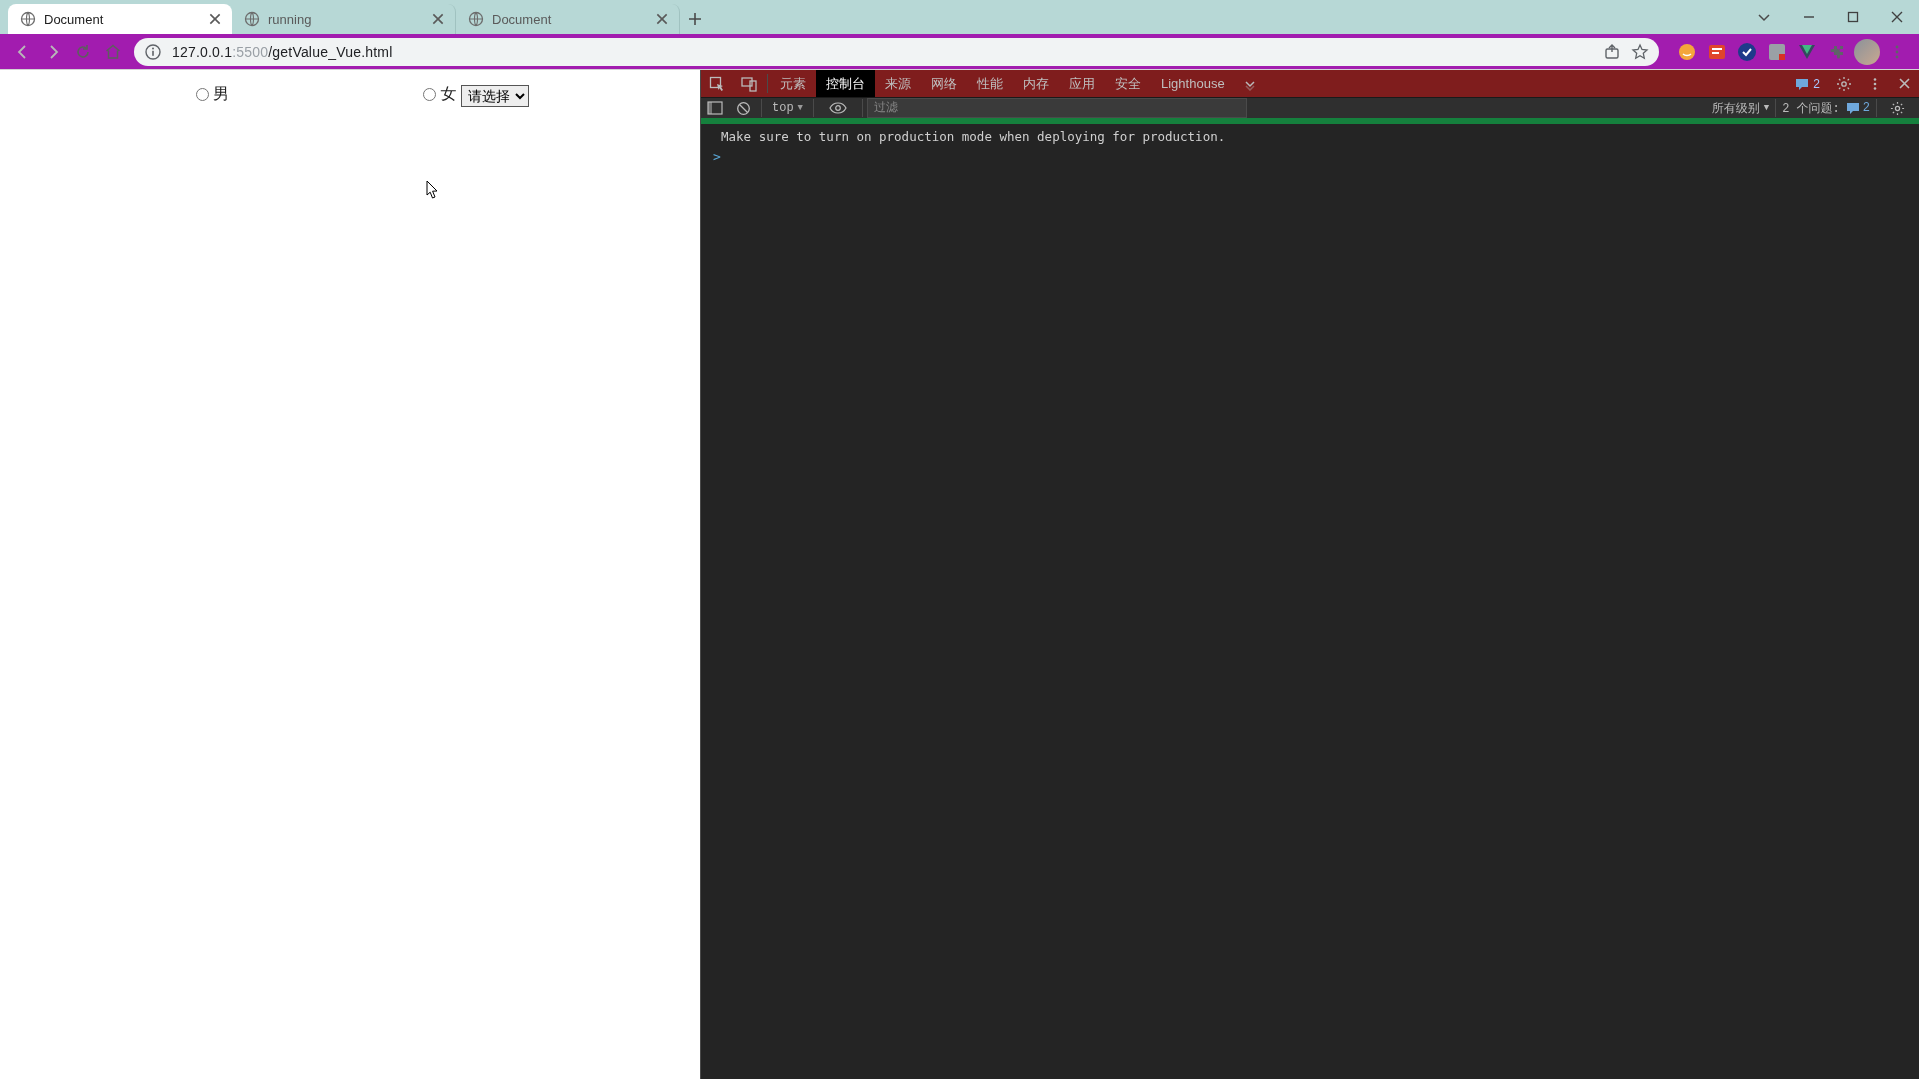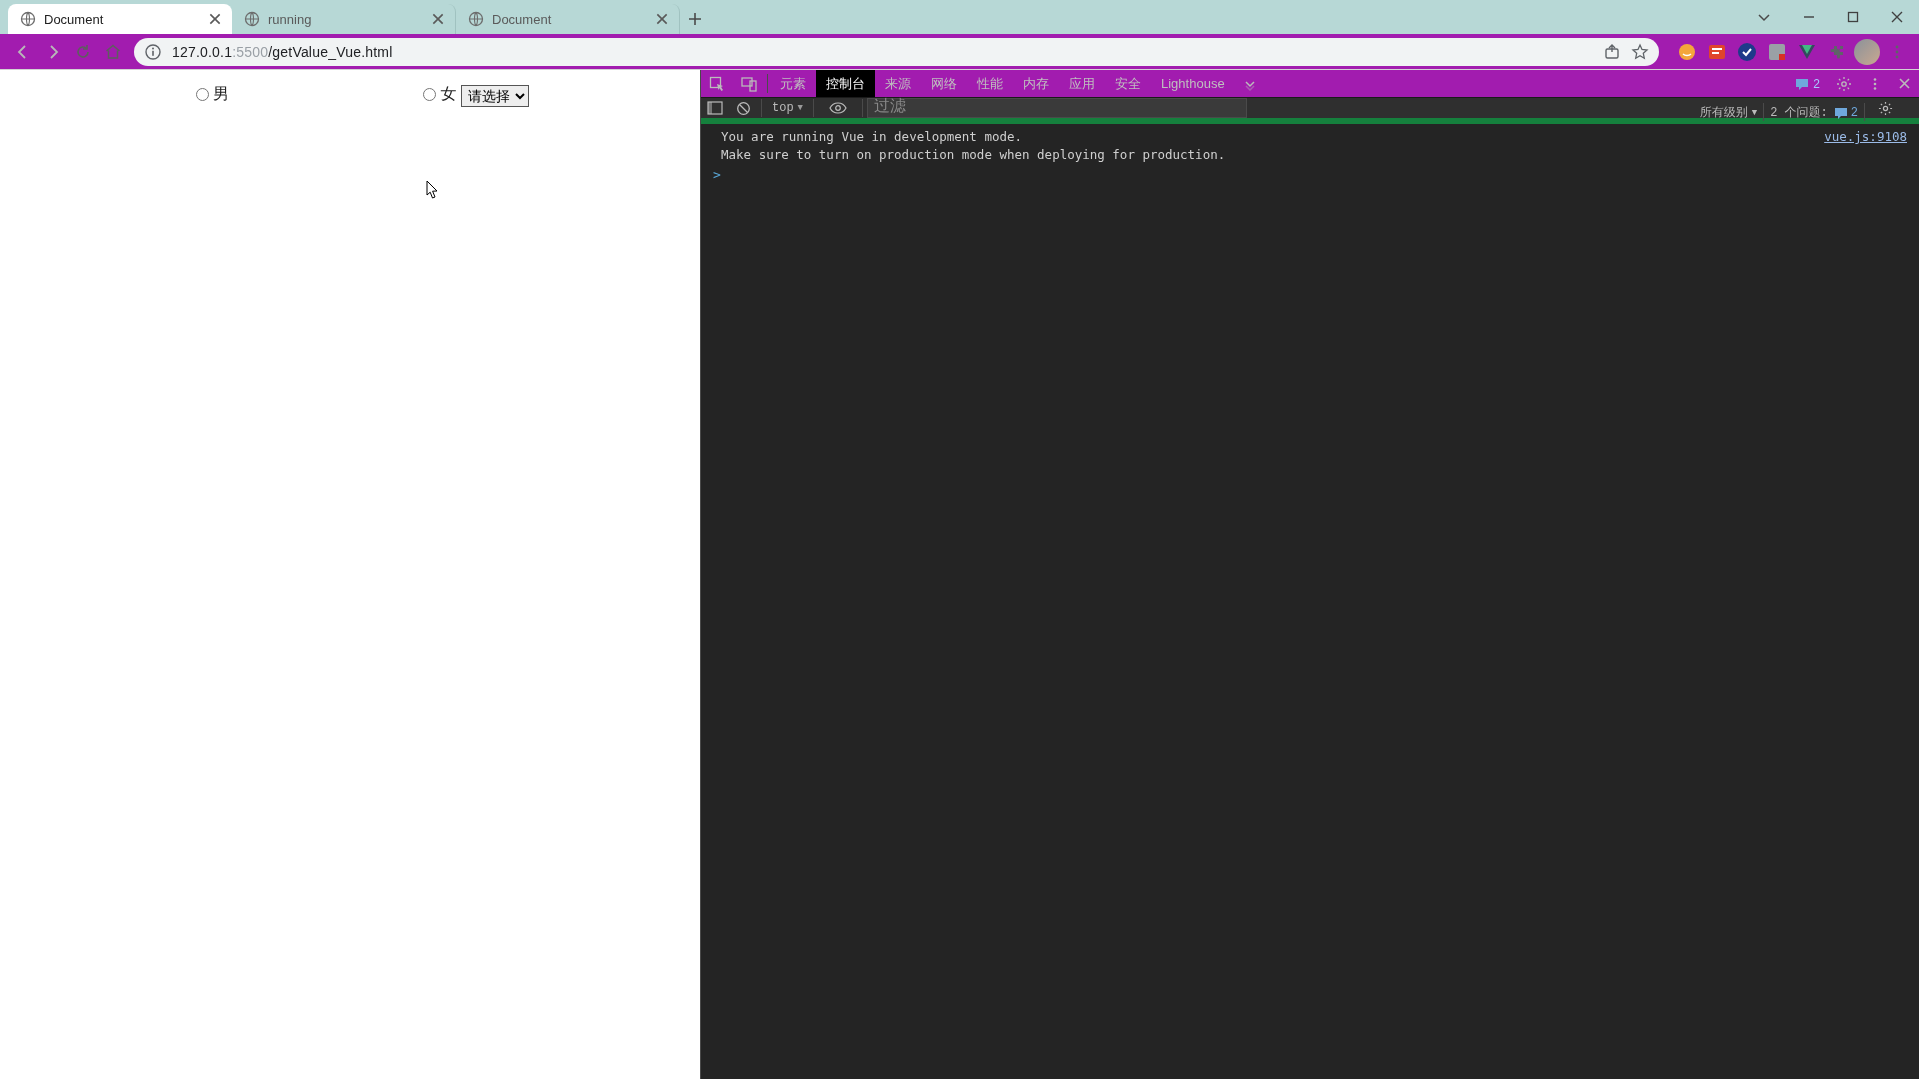--- a/index.html
+++ b/index.html
@@ -69,41 +69,41 @@
 .radio-row input[type=radio] { margin-right: 4px; }
 .select-box { font-size: 14px; border: 1px solid #555; background: #eee; padding: 1px 2px; }
 .cursor-pointer {
   position: absolute; left: 426px; top: 110px; width: 14px; height: 20px;
 }
 
 
 .devtools { flex: 1; display: flex; flex-direction: column; background: #242424; color: #cfcfcf; border-left: 1px solid #4a4a4a; }
 
 
-.dt-tabs { height: 28px; background: #a21caf; display: flex; align-items: stretch; border-bottom: 1px solid #1a1a1a; }
+.dt-tabs { height: 28px; background: #7f1d1d; display: flex; align-items: stretch; border-bottom: 1px solid #1a1a1a; }
 .dt-tabbtn { padding: 0 10px; display: flex; align-items: center; color: #bfbfbf; font-size: 13px; }
 .dt-tabbtn.iconbtn { padding: 0 8px; }
 .dt-tabbtn.active { background: #000000; color: #ffffff; }
 .dt-tabbtn.divider { width: 1px; padding: 0; background: #4b4b4b; margin: 4px 2px; }
 .dt-tabs-right { margin-left: auto; display: flex; align-items: stretch; }
 .dt-pill { display: flex; align-items: center; padding: 0 8px; color: #a9c7ff; font-size: 12px; gap: 4px; }
 .dt-pill .msgicon { width: 14px; height: 12px; }
 
 
 .dt-ctrl { height: 26px; background: #2f2f2f; display: flex; align-items: center; border-bottom: 6px solid #15803d; font-size: 12px; color: #bbb; font-family: Liberation Mono, monospace; }
 .dt-ctrl .cbtn { width: 28px; height: 26px; display: flex; align-items: center; justify-content: center; }
 .dt-ctrl .sep { width: 1px; height: 18px; background: #4a4a4a; margin: 0 4px; }
 .dt-ctrl .ctx { display: flex; align-items: center; padding: 0 6px; }
 .dt-ctrl .ctx .tri { font-size: 9px; margin-left: 4px; color: #999; }
 .dt-ctrl .eye { margin: 0 6px; }
 .dt-ctrl .filter {
   flex: 0 0 380px; height: 20px; background: #3a3a3a; border: 1px solid #4a4a4a;
-  color: #888; padding: 0 6px; display: flex; align-items: flex-end; font-size: 16px;
-}
-.dt-ctrl-right { margin-left: auto; display: flex; align-items: flex-end; gap: 2px; padding-right: 20px; }
+  color: #888; padding: 0 6px; display: flex; align-items: flex-start; font-size: 12px;
+}
+.dt-ctrl-right { margin-left: auto; display: flex; align-items: center; gap: 2px; padding-right: 8px; }
 .dt-ctrl-right .lvl { display: flex; align-items: center; }
 .dt-ctrl-right .lvl .tri { font-size: 9px; margin-left: 4px; }
 .dt-ctrl-right .issues { display: flex; align-items: center; gap: 6px; }
 
 
 .dt-body { flex: 1; background: #242424; font-family: Consolas, "Lucida Console", monospace; font-size: 12.5px; line-height: 1.45; padding: 4px 0 0 0; overflow: hidden; }
 .dt-line { display: flex; padding: 0 8px 0 20px; color: #cfcfcf; }
 .dt-line .msg { flex: 1; white-space: pre; }
 .dt-line .src { color: #9bbbe8; text-decoration: underline; padding-right: 4px; }
 .dt-link { color: #8cb4ff; text-decoration: underline; }
@@ -421,23 +421,19 @@
           <svg width="15" height="15" viewBox="0 0 16 16">
               <circle cx="8" cy="8" r="2.2" fill="none" stroke="#bbb" stroke-width="1.3"></circle>
               <path d="M8 1v2M8 13v2M1 8h2M13 8h2M3 3l1.4 1.4M11.6 11.6L13 13M13 3l-1.4 1.4M4.4 11.6L3 13" stroke="#bbb" stroke-width="1.3"></path>
             </svg>
         </div>
       </div>
     </div>
 
     <div class="dt-body">
       <div class="dt-line">
-        <span class="msg">You are running Vue in development mode.</span>
-        <span class="src">vue.js:9108</span>
-      </div>
-      <div class="dt-line">
         <span class="msg">Make sure to turn on production mode when deploying for production.</span>
       </div>
       <div class="dt-prompt">&gt;</div>
     </div>
 
   </div>
 </div>
 
 </body></html>

